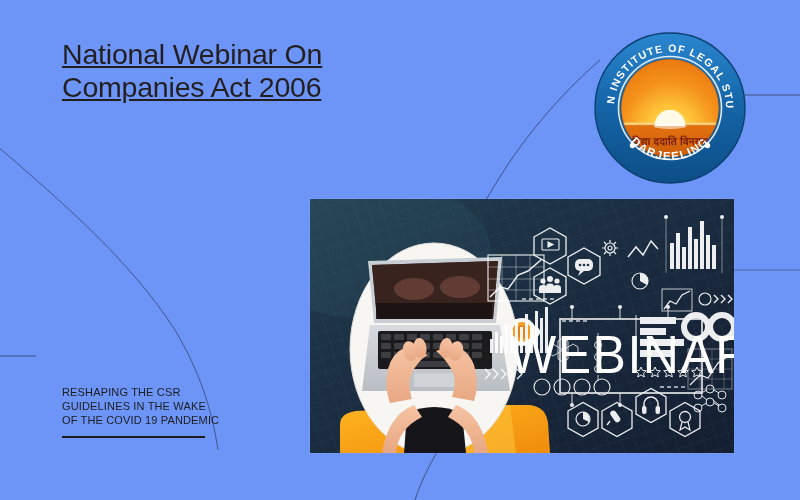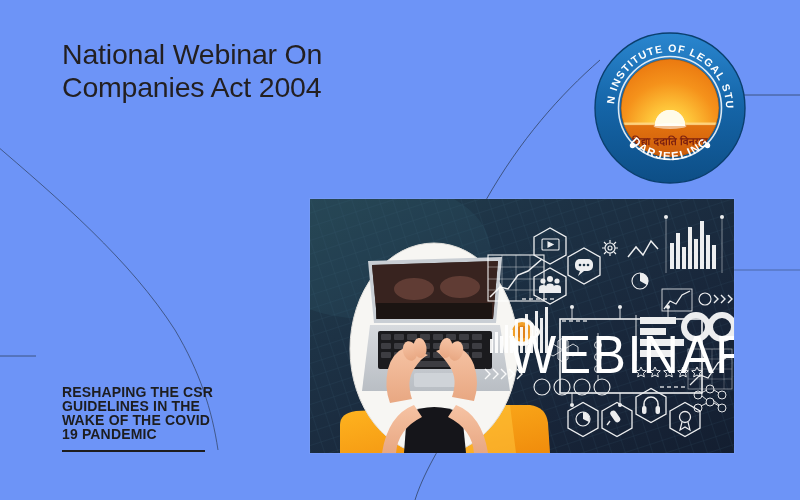--- a/index.html
+++ b/index.html
@@ -18,33 +18,33 @@
     position:absolute;
     left:62px; top:38px;
     width:400px;
     font-size:28.5px;
     line-height:33px;
     font-weight:400;
     color:#231f20;
     letter-spacing:-0.2px;
     z-index:3;
   }
-  .title span { display:block; white-space:nowrap; }
+  .title span { display:block; white-space:nowrap;text-decoration:underline; }
 
   
   .subtitle-block {
     position:absolute;
     left:62px; top:385px;
     width:160px;
     z-index:3;
   }
   .subtitle {
-    font-size:14px;
+    font-size:11px;
     line-height:14px;
-    font-weight:bold;
+    font-weight:normal;
     color:#1d1d1f;
     letter-spacing:0.15px;
   }
   .subtitle-rule {
     margin-top:9px;
     width:143px;
     height:1.6px;
     background:#1d1d1f;
   }
 
@@ -75,21 +75,21 @@
   <path d="M-10 140 C 60 200, 130 260, 175 330 C 200 372, 212 410, 218 450" fill="none" stroke="#2b3a55" stroke-width="0.9" opacity="0.75"></path>
   <path d="M 600 60 C 560 95, 520 140, 486 200" fill="none" stroke="#2b3a55" stroke-width="0.9" opacity="0.8"></path>
   <path d="M 740 95 L 800 95" fill="none" stroke="#2b3a55" stroke-width="0.9" opacity="0.8"></path>
   <path d="M 0 356 L 36 356" fill="none" stroke="#2b3a55" stroke-width="0.9" opacity="0.8"></path>
   <path d="M 437 452 C 428 468, 420 484, 415 500" fill="none" stroke="#2b3a55" stroke-width="0.9" opacity="0.8"></path>
   <path d="M 734 270 L 800 270" fill="none" stroke="#2b3a55" stroke-width="0.9" opacity="0.55"></path>
 </svg>
 
 <h1 class="title">
   <span>National Webinar On</span>
-  <span>Companies Act 2004</span>
+  <span>Companies Act 2006</span>
 </h1>
 
 <div class="subtitle-block">
   <div class="subtitle">RESHAPING THE CSR GUIDELINES IN THE WAKE OF THE COVID 19 PANDEMIC</div>
   <div class="subtitle-rule"></div>
 </div>
 
 <div class="logo">
   <svg viewBox="0 0 152 152" width="152" height="152" aria-hidden="true">
     <defs>

